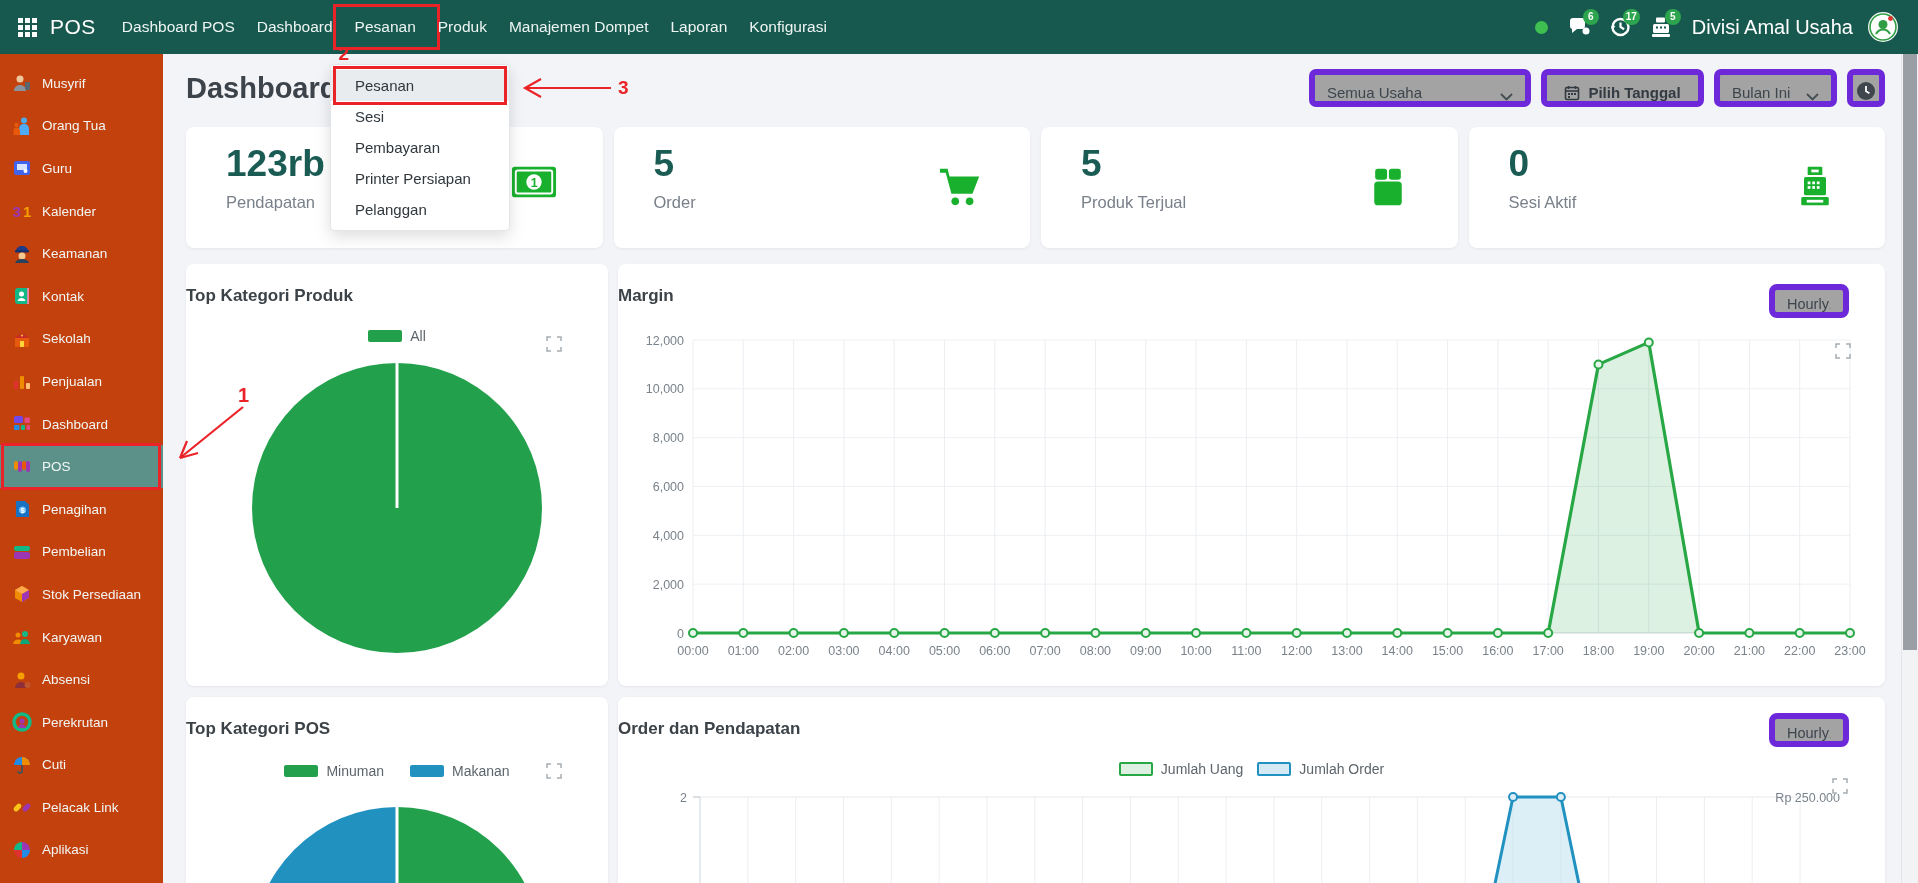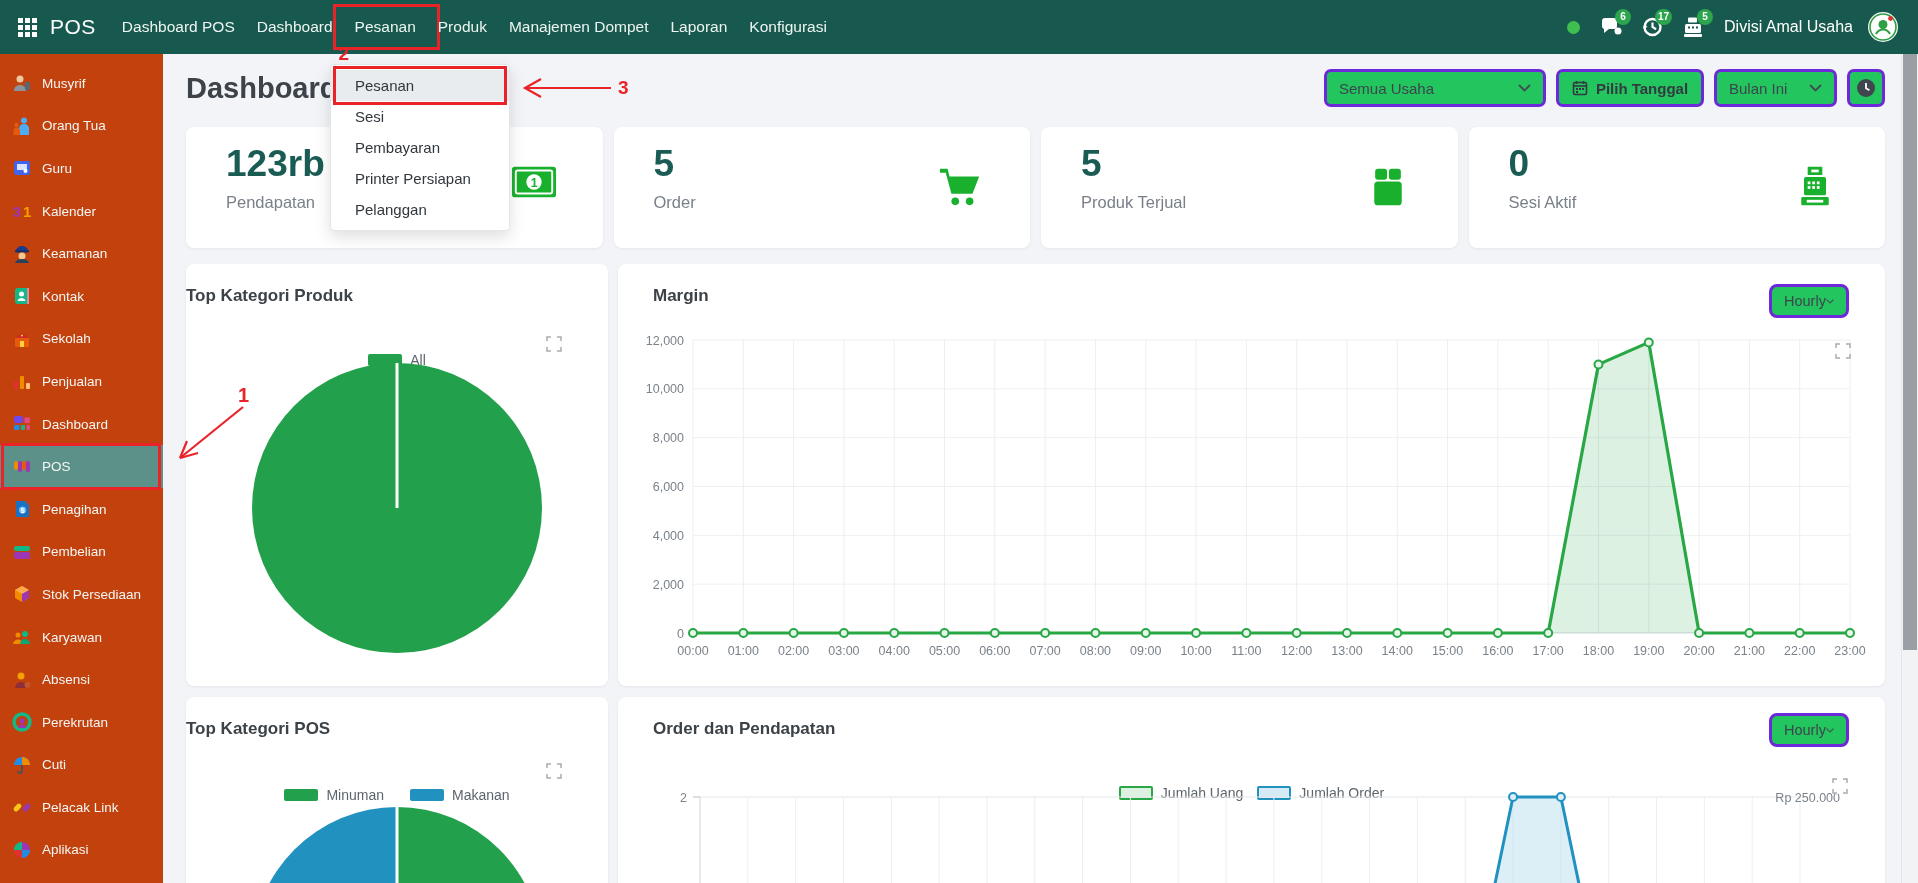--- a/index.html
+++ b/index.html
@@ -15,64 +15,64 @@
   .nav-menu { display:flex; margin-left:15px; height:54px; }
   .nav-item { position:relative; height:54px; line-height:54px; padding:0 11px; color:#eef5f3; font-size:15.5px; cursor:pointer; white-space:nowrap; }
   .ann-frame { position:absolute; border:3px solid #ea2328; pointer-events:none; }
   .nav-frame { left:-11px; right:-13px; top:4px; height:46px; }
   .ann-num { position:absolute; color:#ea2328; font-size:19px; font-weight:600; line-height:1; }
   .nav-num { left:-5px; top:44px; }
   .nav-right { margin-left:auto; display:flex; align-items:center; gap:15px; }
   .status-dot { width:13px; height:13px; border-radius:50%; background:#3fbf50; display:inline-block; }
   .nav-ic { position:relative; width:24px; height:24px; display:inline-block; }
   .nav-badge { position:absolute; top:-6px; right:-8px; min-width:16px; height:16px; border-radius:8px; background:#2da44e; color:#fff; font-size:10px; font-weight:bold; line-height:16px; text-align:center; padding:0 3px; }
-  .user-name { color:#fff; font-size:16px; margin-left:4px; }
+  .user-name { color:#fff; font-size:20px; margin-left:4px; }
   .avatar { width:30px; height:30px; border-radius:50%; background:#f3f6f4; display:inline-flex; align-items:center; justify-content:center; overflow:hidden; }
 
   
   aside.sidebar { position:absolute; top:54px; left:0; width:163px; bottom:0; background:#c2410c; padding-top:8px; z-index:20;text-align:right; }
   .side-item { position:relative; height:42.6px; display:flex; align-items:center; padding-left:12px; gap:10px; cursor:pointer; }
   .side-item .lbl { color:#f2f7f5; font-size:13.5px; }
   .side-item.active { background:#5b9188; }
   .side-frame { left:1px; right:2px; top:-2px; bottom:-2px; }
   .side-ic { width:20px; height:20px; flex:0 0 20px; }
 
   
   main { position:absolute; left:163px; top:54px; right:0; bottom:0; background:#f2f4f7; padding:12px 33px 0 23px; overflow:hidden; }
   .page-head { height:44px; display:flex; align-items:center; }
   .page-head h1 { font-size:29px; font-weight:600; color:#3c434a; }
   .filters { margin-left:auto; display:flex; gap:10px; align-items:center; }
-  .select, .btn-date, .btn-clock { height:38px; background:#22c55e; border:3px solid #6d28d9; border-radius:7px; display:flex; align-items:center; font-size:15px; color:#3d454d; cursor:pointer; }
+  .select, .btn-date, .btn-clock { height:38px; background:#a3a3a3; border:6px solid #6d28d9; border-radius:7px; display:flex; align-items:flex-end; font-size:15px; color:#3d454d; cursor:pointer; }
   .select { justify-content:space-between; padding:0 12px; }
   .select.w1 { width:222px; }
   .select.w2 { width:123px; }
-  .btn-date { width:148px; justify-content:center; gap:8px; font-weight:700; color:#333a41; }
+  .btn-date { width:163px; justify-content:center; gap:8px; font-weight:700; color:#333a41; }
   .btn-clock { width:38px; justify-content:center; }
 
   .stats { margin-top:17px; display:flex; gap:11px; }
   .stat-card { position:relative; flex:1; height:121px; background:#fff; border-radius:8px; box-shadow:0 1px 3px rgba(16,24,40,.06); padding:16px 0 0 40px; }
   .stat-num { font-size:37px; font-weight:700; color:#1a5c54; }
   .stat-label { margin-top:8px; font-size:16.5px; color:#79808a; }
   .stat-icon { position:absolute; right:46px; top:50%; transform:translateY(-50%); width:46px; height:46px; }
 
   .row { display:flex; gap:10px; }
   .row1 { margin-top:16px; }
   .row2 { margin-top:11px; }
   .card { position:relative; background:#fff; border-radius:8px; box-shadow:0 1px 3px rgba(16,24,40,.06); }
   .pie-card { width:422px; }
   .chart-card { flex:1; }
   .row1 .card { height:422px; }
   .row2 .card { height:420px; }
   .chart-title { position:absolute; top:22px; left:0; right:0; text-align:left; font-size:17px; font-weight:700; color:#3b4248; }
-  .chart-card .chart-title { right:140px;padding-left:35px; }
+  .chart-card .chart-title { right:140px; }
   .hourly { position:absolute; top:16px; right:36px; width:80px; height:34px; font-size:14.5px; border-radius:8px; }
   #margin-card .hourly { top:20px; }
   .expand-ic { position:absolute; width:16px; height:16px; cursor:pointer; }
   .legend-row { position:absolute; left:0; right:0; display:flex; justify-content:center; align-items:center; gap:26px; }
-  .legend-entry { display:flex; align-items:center; gap:8px; font-size:14px; color:#5d656c;margin-top:24px; }
+  .legend-entry { display:flex; align-items:center; gap:8px; font-size:14px; color:#5d656c; }
   .sw { width:34px; height:12px; border-radius:2px; display:inline-block; }
   .sw.outlined { width:34px; height:14px; border-style:solid; border-width:2.5px; border-radius:2px; }
   .plot-svg { position:absolute; inset:0; width:100%; height:100%; }
   text.tick { font-family:"Liberation Sans",sans-serif; font-size:12.5px; fill:#7a828a; }
 
   
   .dropdown-panel { position:absolute; left:330px; top:64px; width:180px; background:#fff; border:1px solid #e2e6ea; border-radius:4px; box-shadow:0 6px 16px rgba(0,0,0,.13); padding:5px 0; z-index:40; }
   .dd-item { position:relative; height:31px; line-height:31px; padding-left:24px; font-size:15px; color:#30373d; cursor:pointer; }
   .dd-item.active { background:#e9ecef; }
   .dd-frame { left:2px; right:2px; top:-4px; bottom:-4px; }

